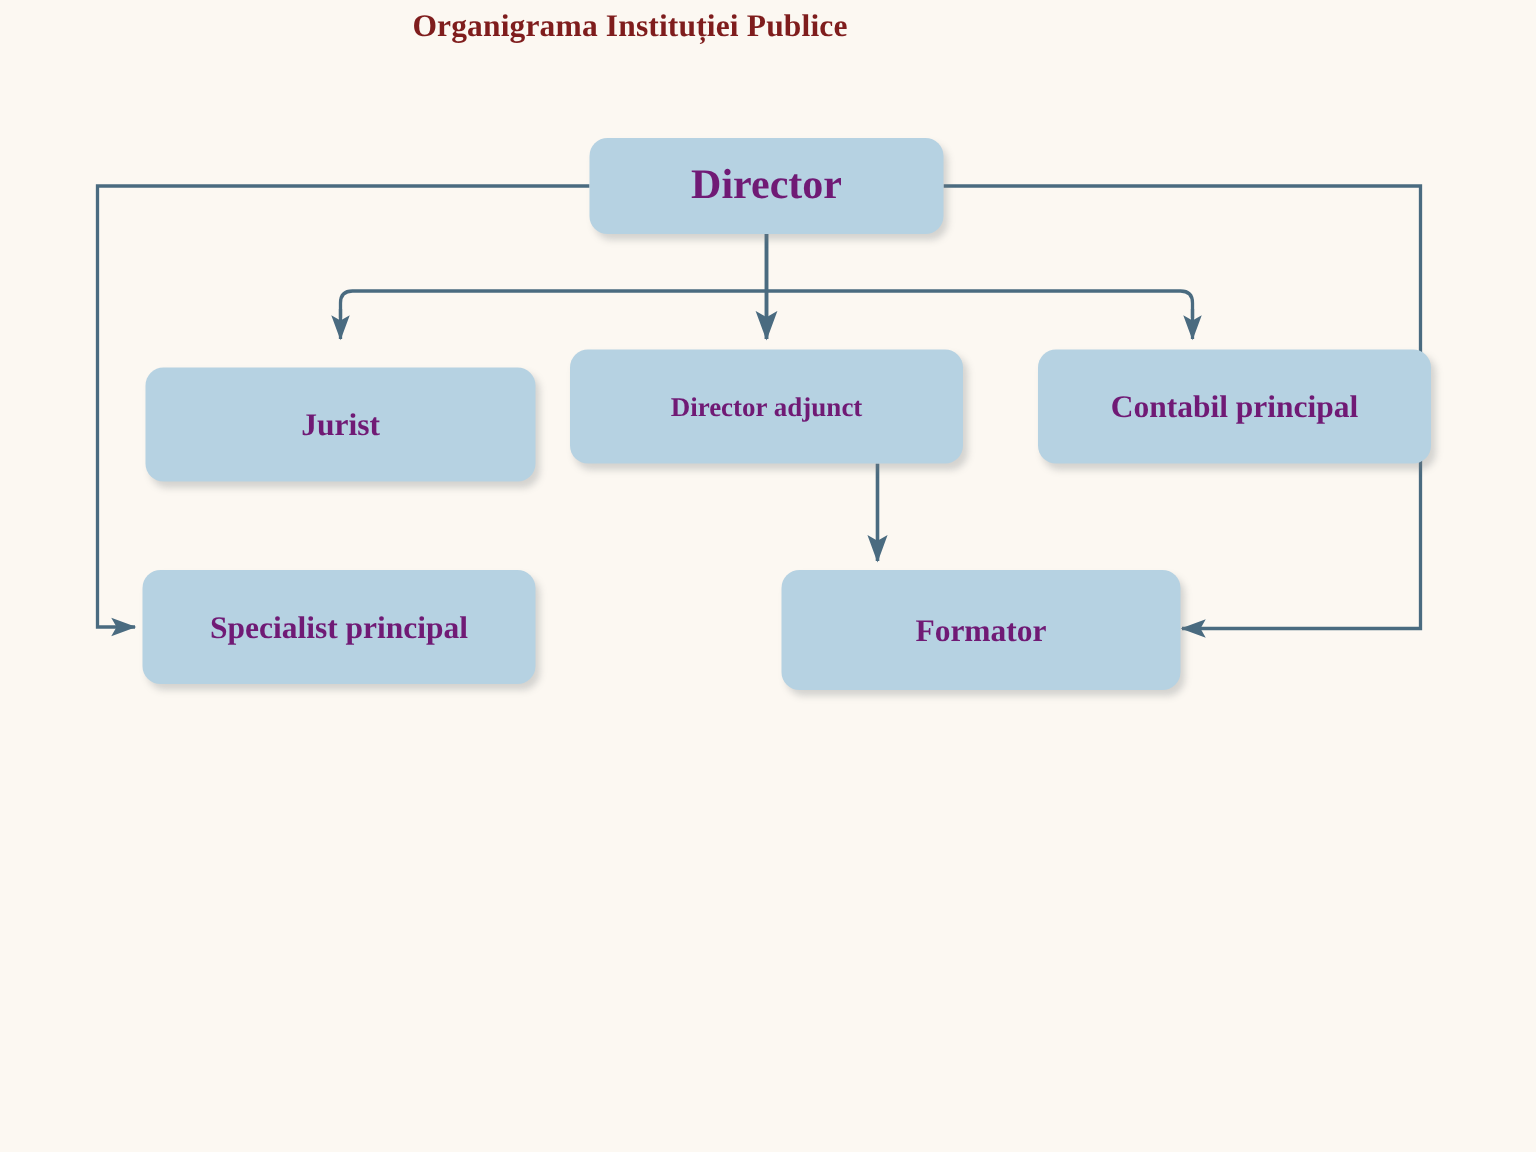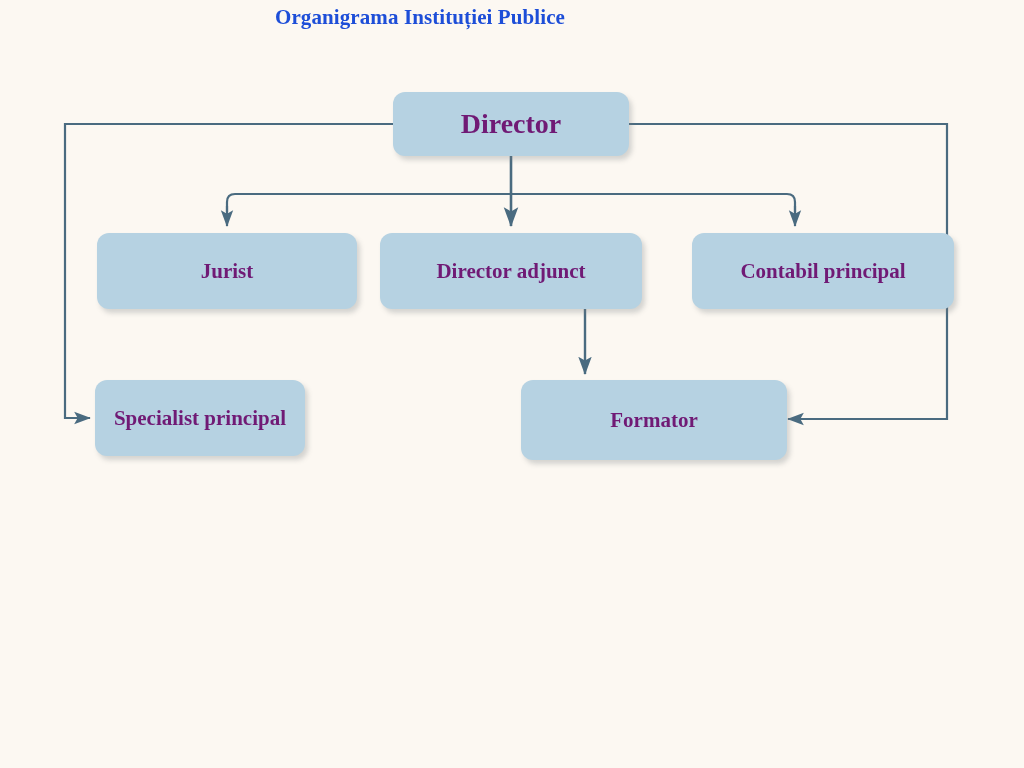--- a/index.html
+++ b/index.html
@@ -19,21 +19,21 @@
     height: 768px;
   }
 
   
   .title-block {
     position: absolute;
     left: 0;
     top: 4px;
     width: 840px;
     text-align: center;
-    color: #1d4ed8;
+    color: #7f1d1d;
     font-weight: bold;
     font-size: 21px;
     line-height: 27px;
     letter-spacing: 0.1px;
   }
   .title-line { display: block; }
 
   
   .connectors {
     position: absolute;
@@ -65,43 +65,43 @@
 
   .node-director {
     left: 393px;
     top: 92px;
     width: 236px;
     height: 64px;
     font-size: 28px;
   }
   .node-jurist {
     left: 97px;
-    top: 233px;
+    top: 245px;
     width: 260px;
     height: 76px;
     font-size: 21px;
   }
   .node-director-adjunct {
     left: 380px;
     top: 233px;
     width: 262px;
     height: 76px;
-    font-size: 21px;
+    font-size: 18px;
   }
   .node-contabil {
     left: 692px;
     top: 233px;
     width: 262px;
     height: 76px;
     font-size: 21px;
   }
   .node-specialist {
     left: 95px;
     top: 380px;
-    width: 210px;
+    width: 262px;
     height: 76px;
     font-size: 21px;
   }
   .node-formator {
     left: 521px;
     top: 380px;
     width: 266px;
     height: 80px;
     font-size: 21px;
   }

